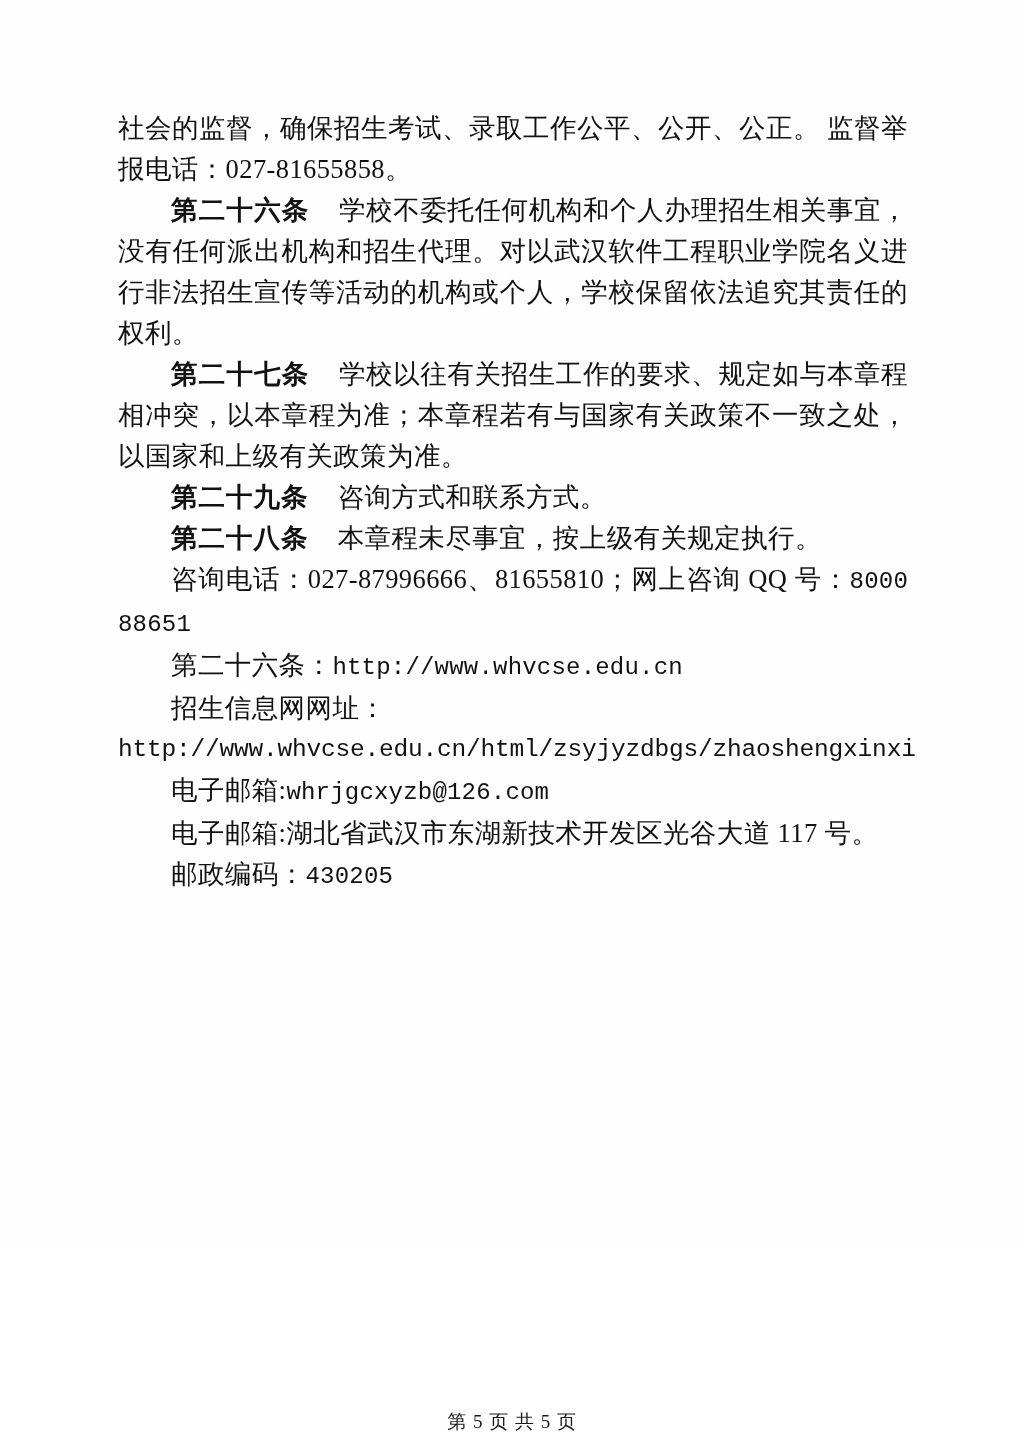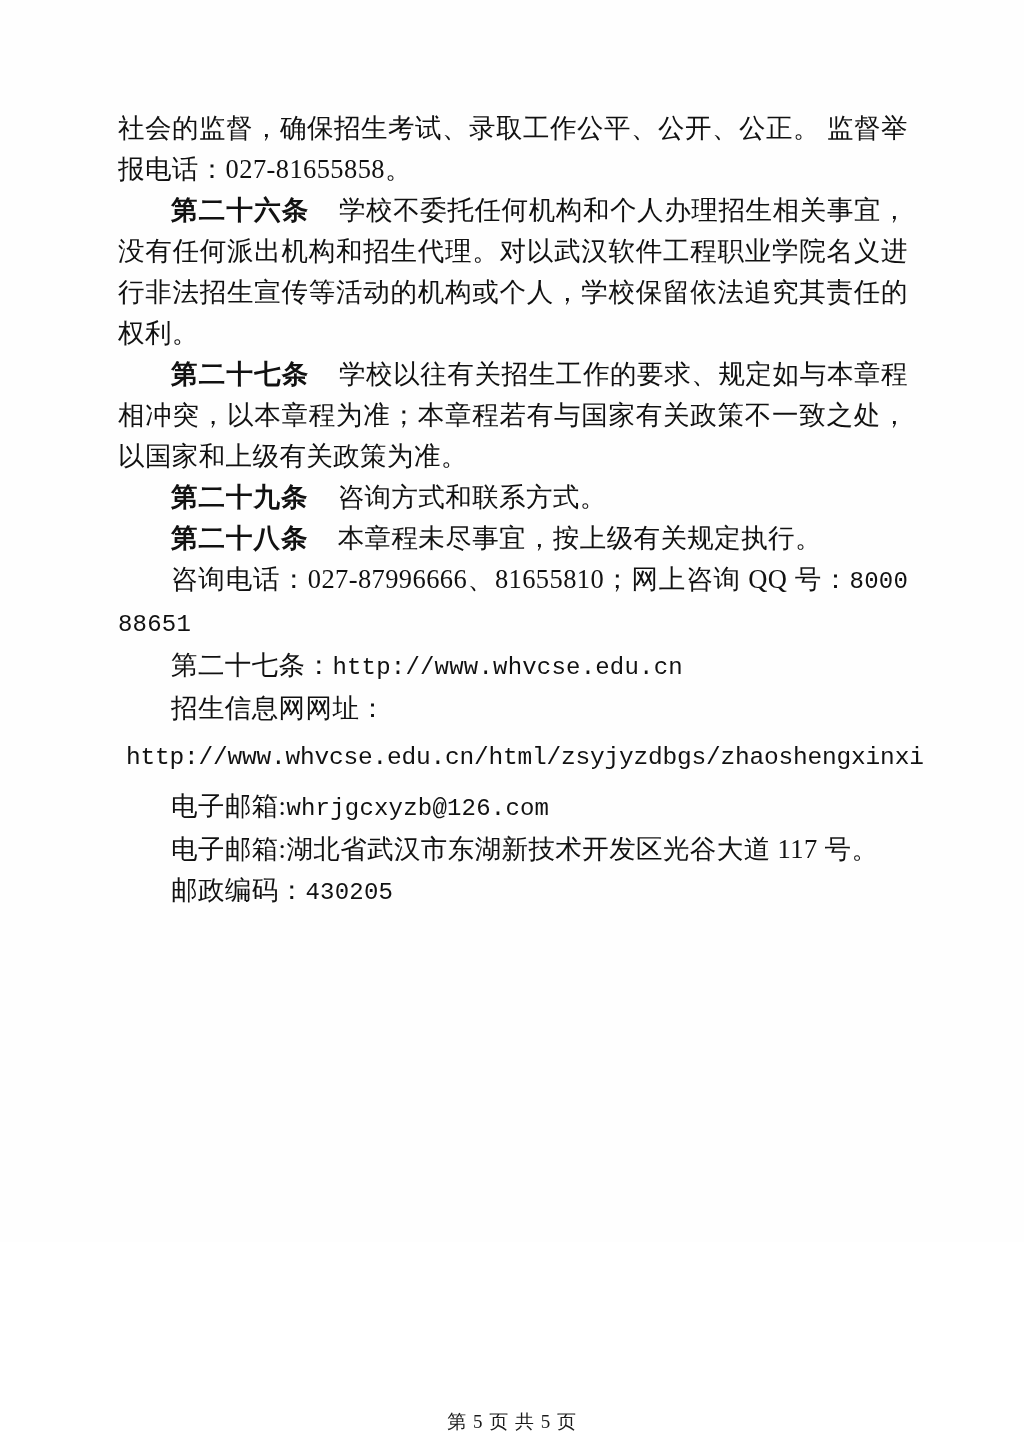--- a/index.html
+++ b/index.html
@@ -48,21 +48,21 @@
   .mono {
     font-family: "Liberation Mono", monospace;
     font-size: 24px;
     letter-spacing: 0.2px;
   }
   .url-line {
     font-family: "Liberation Mono", monospace;
     font-size: 24.5px;
     line-height: 41px;
     letter-spacing: -0.2px;
-    margin: 8px;
+    margin: 0;
   }
   .footer {
     position: absolute;
     left: 0;
     top: 1409px;
     width: 1024px;
     text-align: center;
     font-size: 19px;
     letter-spacing: 1px;
     color: #1a1a1a;
@@ -93,21 +93,21 @@
 
     <p class="para indent">
       <span class="bold-head">第二十八条</span><span class="gap"></span><span>本章程未尽事宜，按上级有关规定执行。</span>
     </p>
 
     <p class="para indent">
       <span>咨询电话：027-87996666、81655810；网上咨询 QQ 号：</span><span class="mono">800088651</span>
     </p>
 
     <p class="para indent">
-      <span>第二十七条：</span><span class="mono">http://www.whvcse.edu.cn</span>
+      <span>第二十六条：</span><span class="mono">http://www.whvcse.edu.cn</span>
     </p>
 
     <p class="para indent">
       <span>招生信息网网址：</span>
     </p>
 
     <p class="url-line">
       <span>http://www.whvcse.edu.cn/html/zsyjyzdbgs/zhaoshengxinxi</span>
     </p>
 

